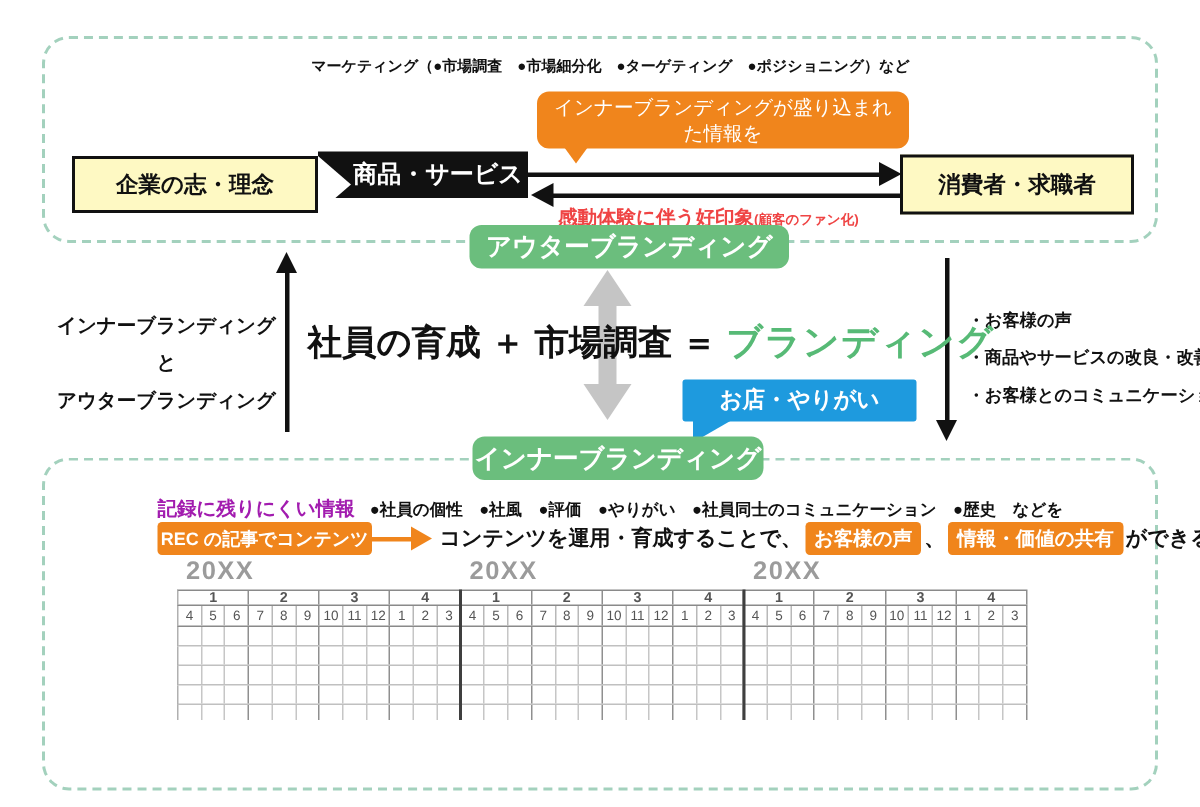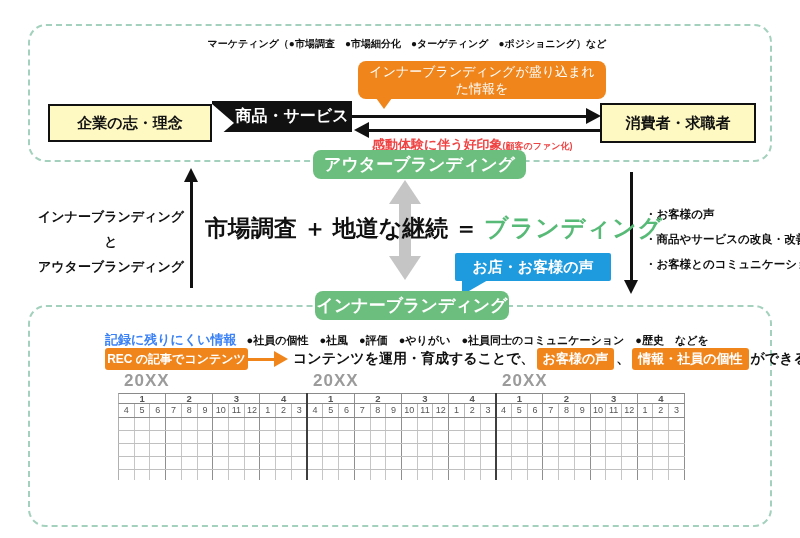--- a/index.html
+++ b/index.html
@@ -57,21 +57,21 @@
   
   .note-sm{font-weight:bold;font-size:10px;color:#111;}
   .eq{position:absolute;left:205px;top:212px;width:400px;text-align:center;font-weight:bold;
     font-size:23px;color:#111;white-space:nowrap;z-index:2;}
   .eq .brand{color:#57ba76;font-size:24px;letter-spacing:1px;}
   .ret-label{position:absolute;left:372px;top:136px;font-weight:bold;font-size:13px;color:#ef4444;white-space:nowrap;z-index:2;text-align:right;}
   .ret-label .small{font-size:9px;}
 
   
   .info-row{position:absolute;left:105px;top:330px;white-space:nowrap;}
-  .info-lead{font-weight:bold;font-size:13px;color:#3b82f6;}
+  .info-lead{font-weight:bold;font-size:13px;color:#a21caf;}
   .info-items{font-weight:bold;font-size:11px;color:#111;margin-left:10px;margin-top:12px;}
   .rec-box{position:absolute;left:105px;top:348px;width:143px;height:22px;background:#f0851c;
     color:#fff;font-weight:bold;font-size:12px;text-align:center;line-height:22px;border-radius:3px;}
   .flow-row{position:absolute;left:293px;top:346px;height:26px;display:flex;align-items:center;
     font-weight:bold;font-size:14px;color:#111;white-space:nowrap;}
   .hl-orange{background:#f0851c;color:#fff;font-size:13px;padding:2px 6px;border-radius:3px;margin:0 2px;}
   .orange-shaft{position:absolute;left:248px;top:358px;width:28px;height:3px;background:#f0851c;}
   .orange-head{position:absolute;left:274px;top:351px;width:0;height:0;border-top:8px solid transparent;
     border-bottom:8px solid transparent;border-left:14px solid #f0851c;}
 
@@ -132,24 +132,24 @@
   </div>
 
   <div class="vline" style="left:190px;top:181px;height:107px;"></div>
   <div class="head-up" style="left:184px;top:168px;"></div>
 
   <div class="gray-up"></div>
   <div class="gray-shaft"></div>
   <div class="gray-down"></div>
 
   <div class="eq">
-    <span>市場調査 ＋ 地道な継続 ＝ </span><span class="brand">ブランディング</span>
-  </div>
-
-  <div class="callout-blue" style="left:455px;top:253px;width:156px;height:28px;border-radius:2px;">お店・お客様の声</div>
+    <span>社員の育成 ＋ 市場調査 ＝ </span><span class="brand">ブランディング</span>
+  </div>
+
+  <div class="callout-blue" style="left:455px;top:253px;width:156px;height:28px;border-radius:2px;">お店・やりがい</div>
   <div class="tail-blue" style="left:462px;top:280px;"></div>
 
   <div class="abs" style="left:645px;top:202px;font-weight:bold;font-size:11.5px;line-height:25px;color:#111;white-space:nowrap;">
     <div>・お客様の声</div>
     <div>・商品やサービスの改良・改善</div>
     <div>・お客様とのコミュニケーション</div>
   </div>
 
   <div class="vline" style="left:630px;top:172px;height:108px;"></div>
   <div class="head-down" style="left:624px;top:280px;"></div>
@@ -163,21 +163,21 @@
   </div>
 
   <div class="rec-box">REC の記事でコンテンツ化</div>
   <div class="orange-shaft"></div>
   <div class="orange-head"></div>
 
   <div class="flow-row">
     <span>コンテンツを運用・育成することで、</span>
     <span class="hl-orange">お客様の声</span>
     <span>、</span>
-    <span class="hl-orange">情報・社員の個性</span>
+    <span class="hl-orange">情報・価値の共有</span>
     <span>ができる</span>
   </div>
 
   <div class="year-label" style="left:124px;">20XX</div>
   <div class="year-label" style="left:313px;">20XX</div>
   <div class="year-label" style="left:502px;">20XX</div>
 
   <div class="tgrid">
     <div class="t-row q-row">
         <div class="q-cell">1</div>

